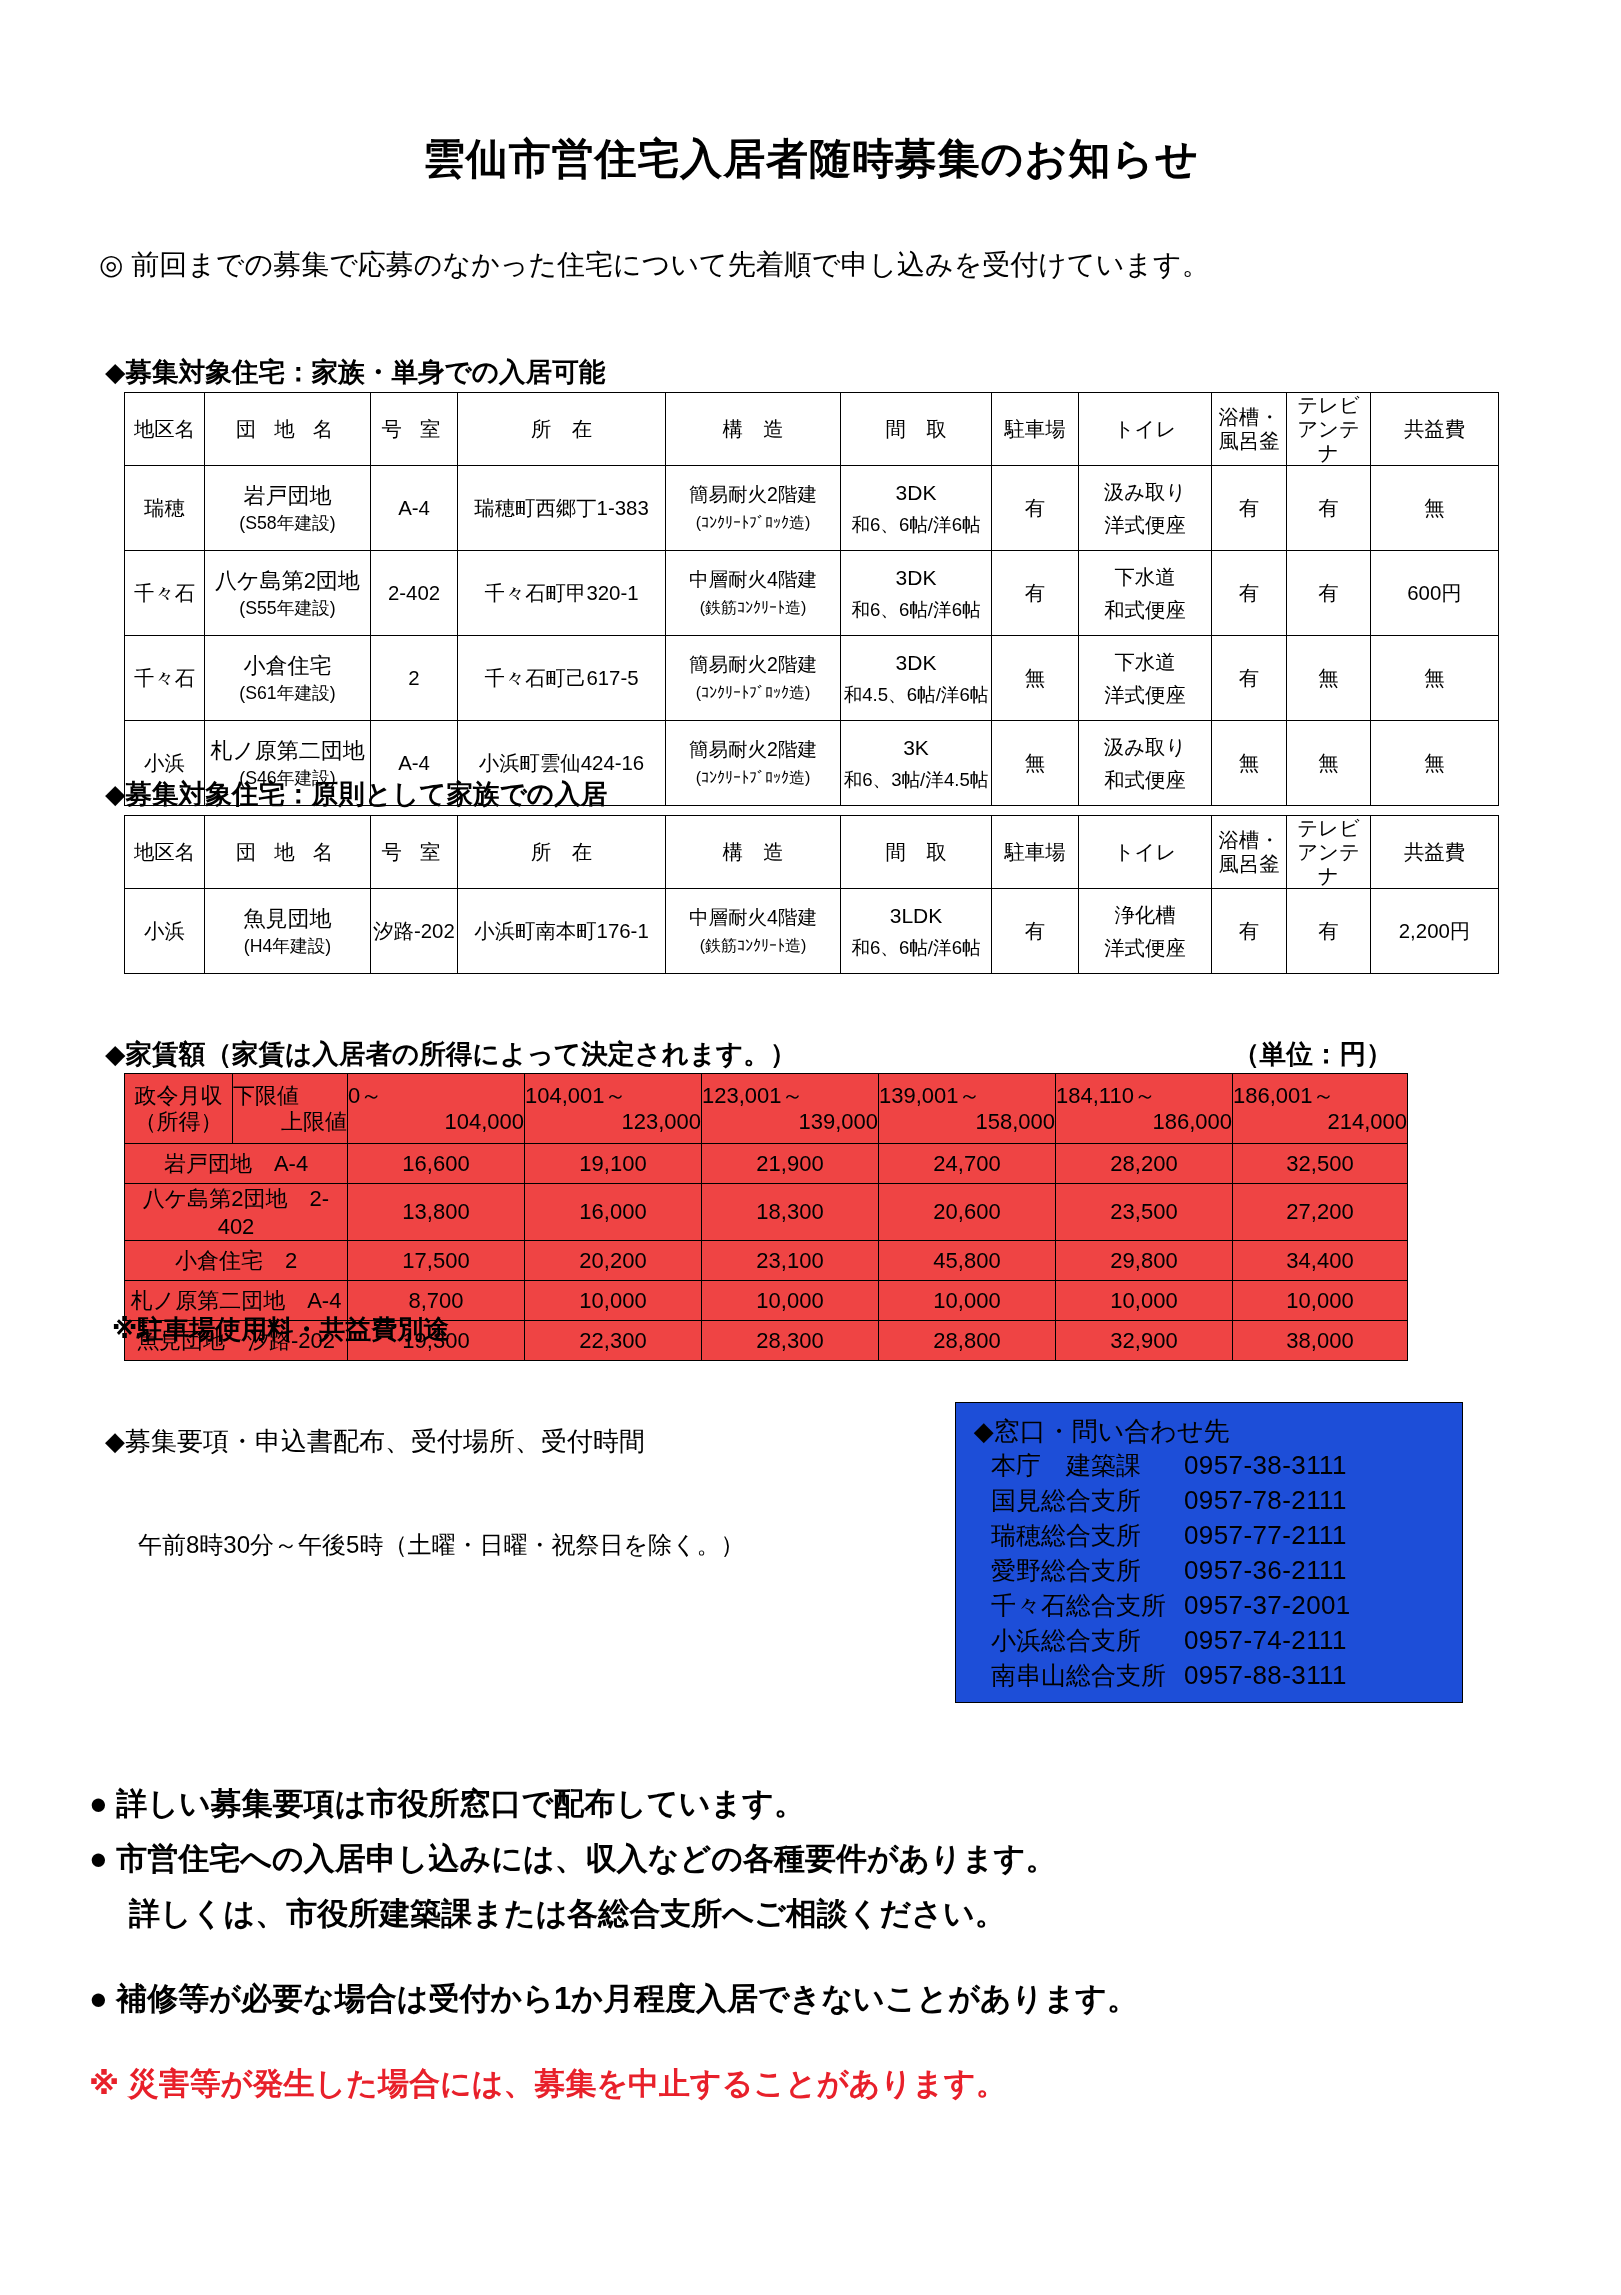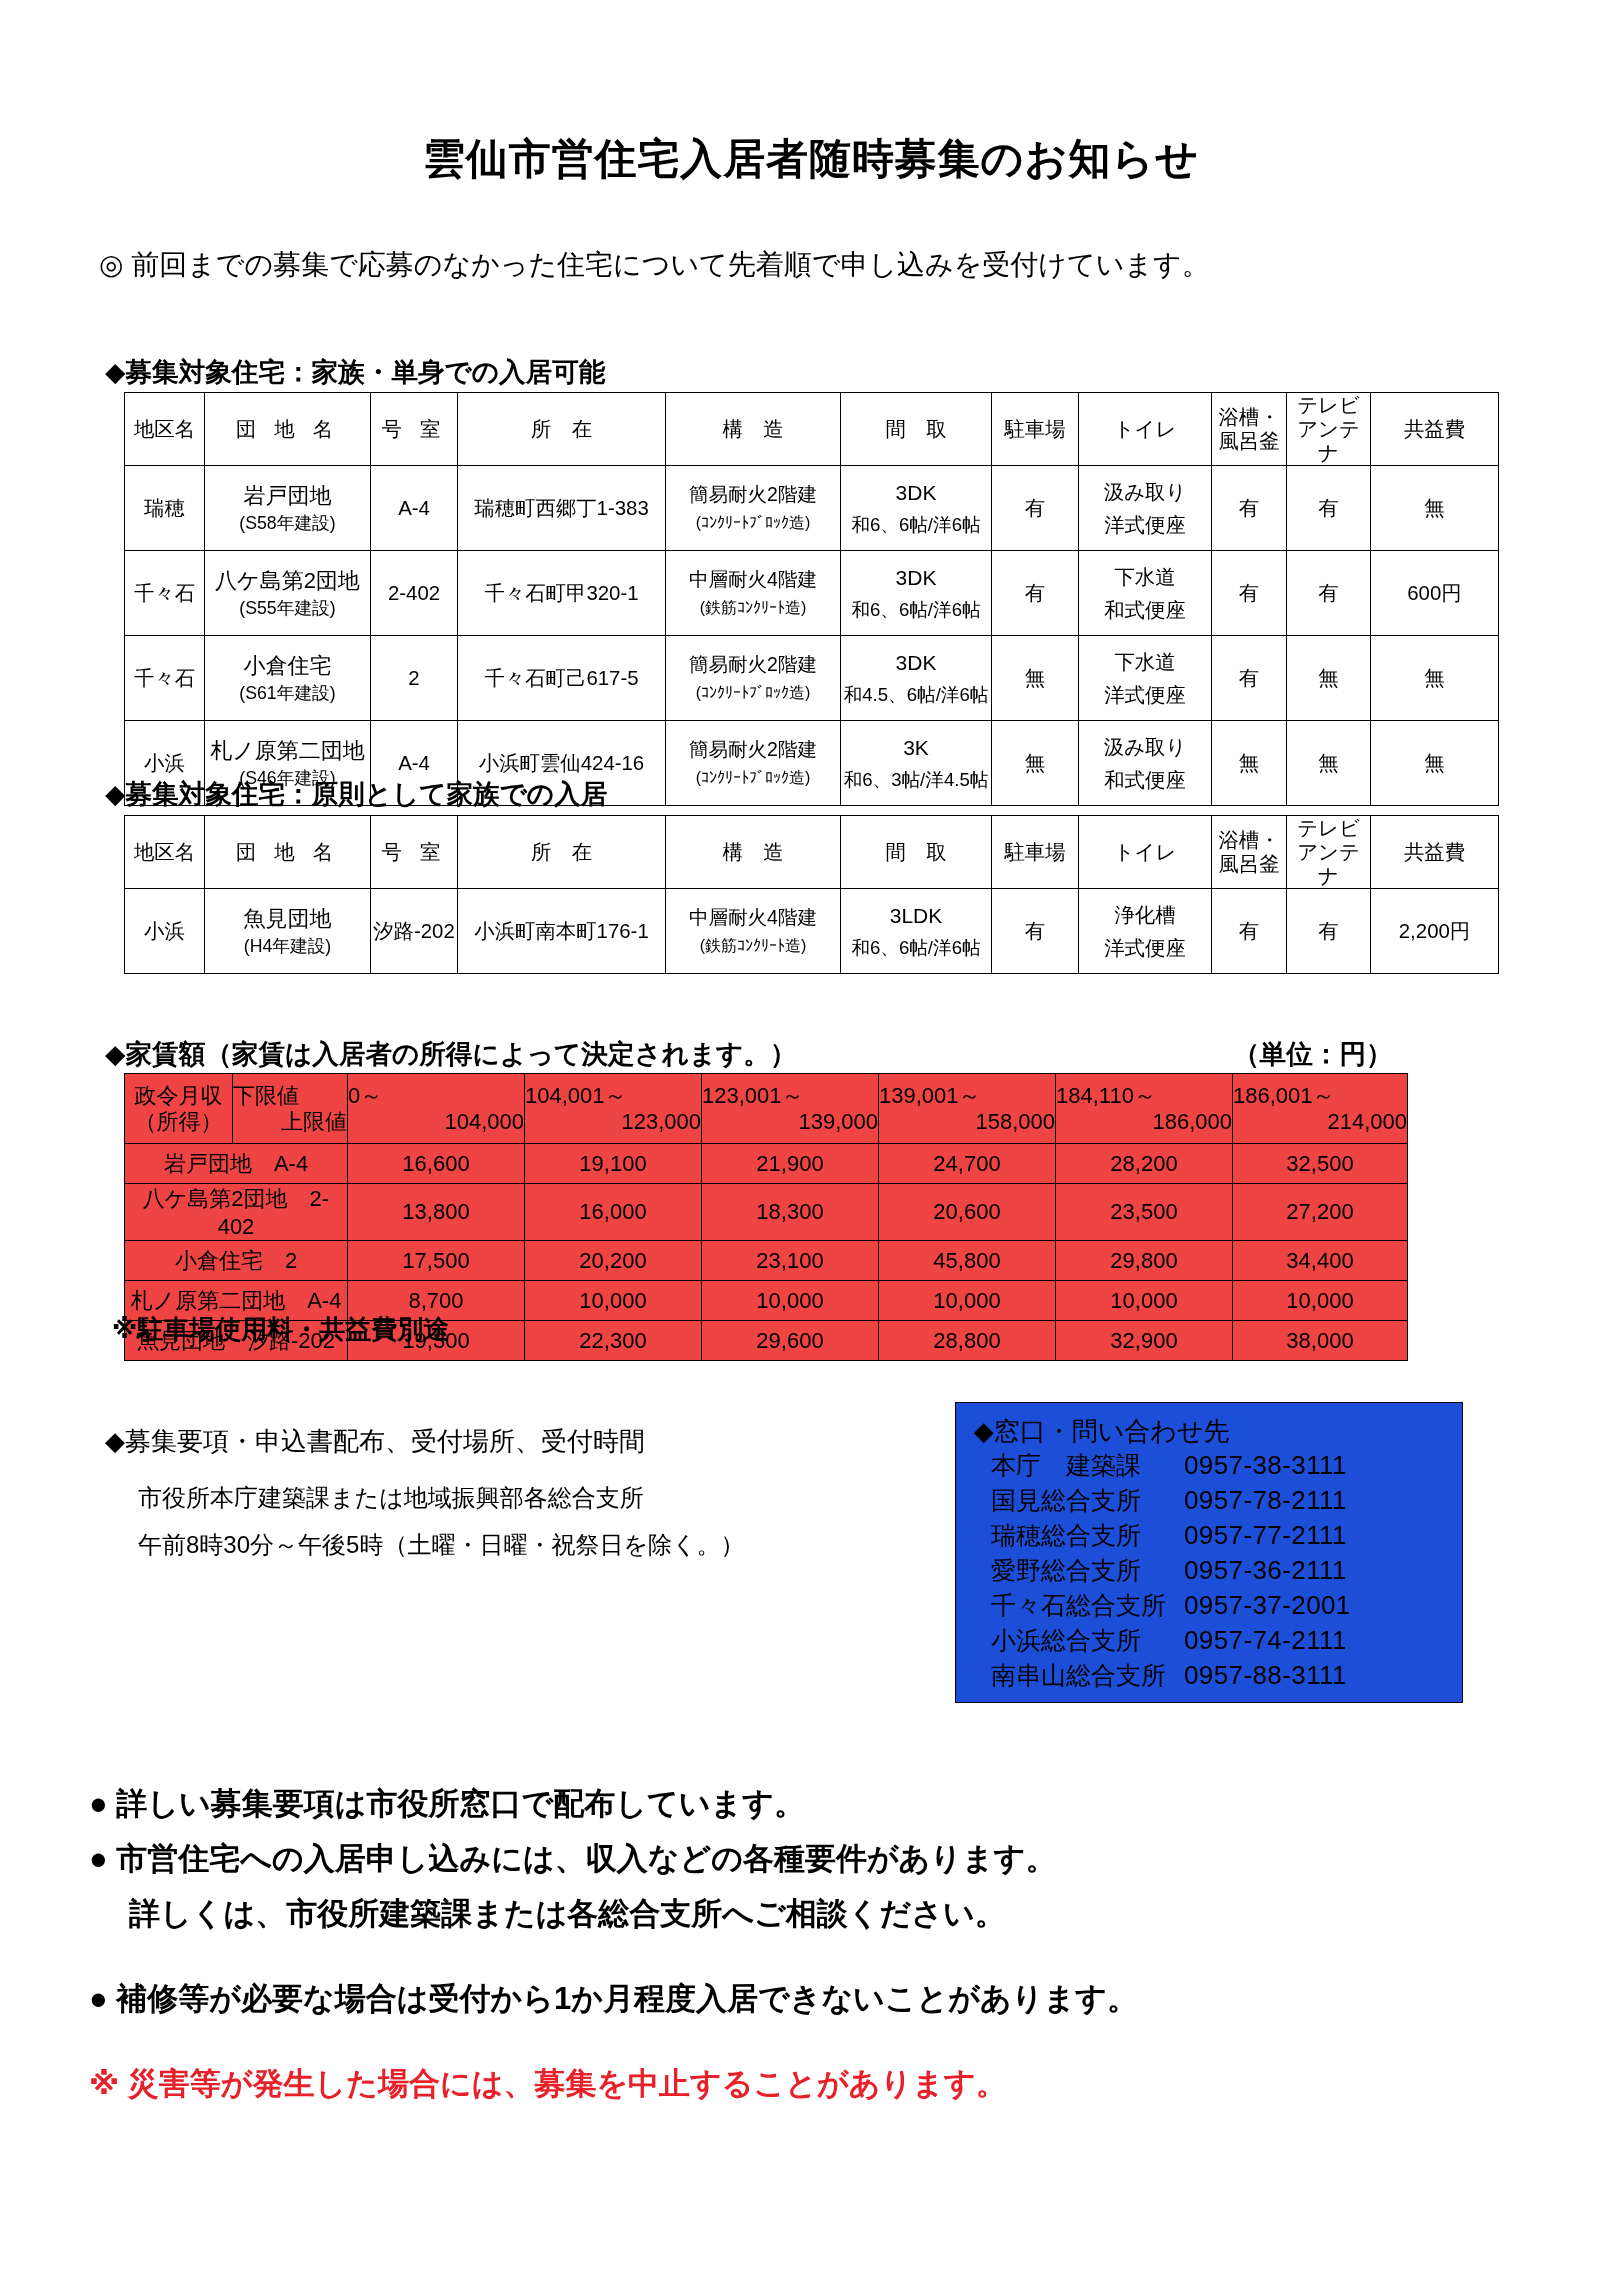--- a/index.html
+++ b/index.html
@@ -519,32 +519,31 @@
           <td>10,000</td>
           <td>10,000</td>
           <td>10,000</td>
           <td>10,000</td>
           <td>10,000</td>
         </tr>
         <tr style="height: 39px;">
           <td class="rent-name" colspan="2">魚見団地　汐路-202</td>
           <td>19,300</td>
           <td>22,300</td>
-          <td>29,600</td>
+          <td>28,300</td>
           <td>28,800</td>
           <td>32,900</td>
           <td>38,000</td>
         </tr>
       </tbody>
   </table>
 
   <div class="rent-note" style="left:112px; top:1312px;">※駐車場使用料・共益費別途</div>
 
   <div class="app-line" style="left:105px; top:1424px;">◆募集要項・申込書配布、受付場所、受付時間</div>
-  <div class="app-line app-body" style="left:138px; top:1482px;">市役所本庁建築課または地域振興部各総合支所</div>
   <div class="app-line app-body" style="left:138px; top:1529px;">午前8時30分～午後5時（土曜・日曜・祝祭日を除く。）</div>
 
   <div class="contact-box">
     <div class="contact-title">◆窓口・問い合わせ先</div>
     <div class="contact-list" id="contact-list">
         <div class="contact-row">
           <span class="contact-office">本庁　建築課</span>
           <span class="contact-tel">0957-38-3111</span>
         </div>
         <div class="contact-row">

